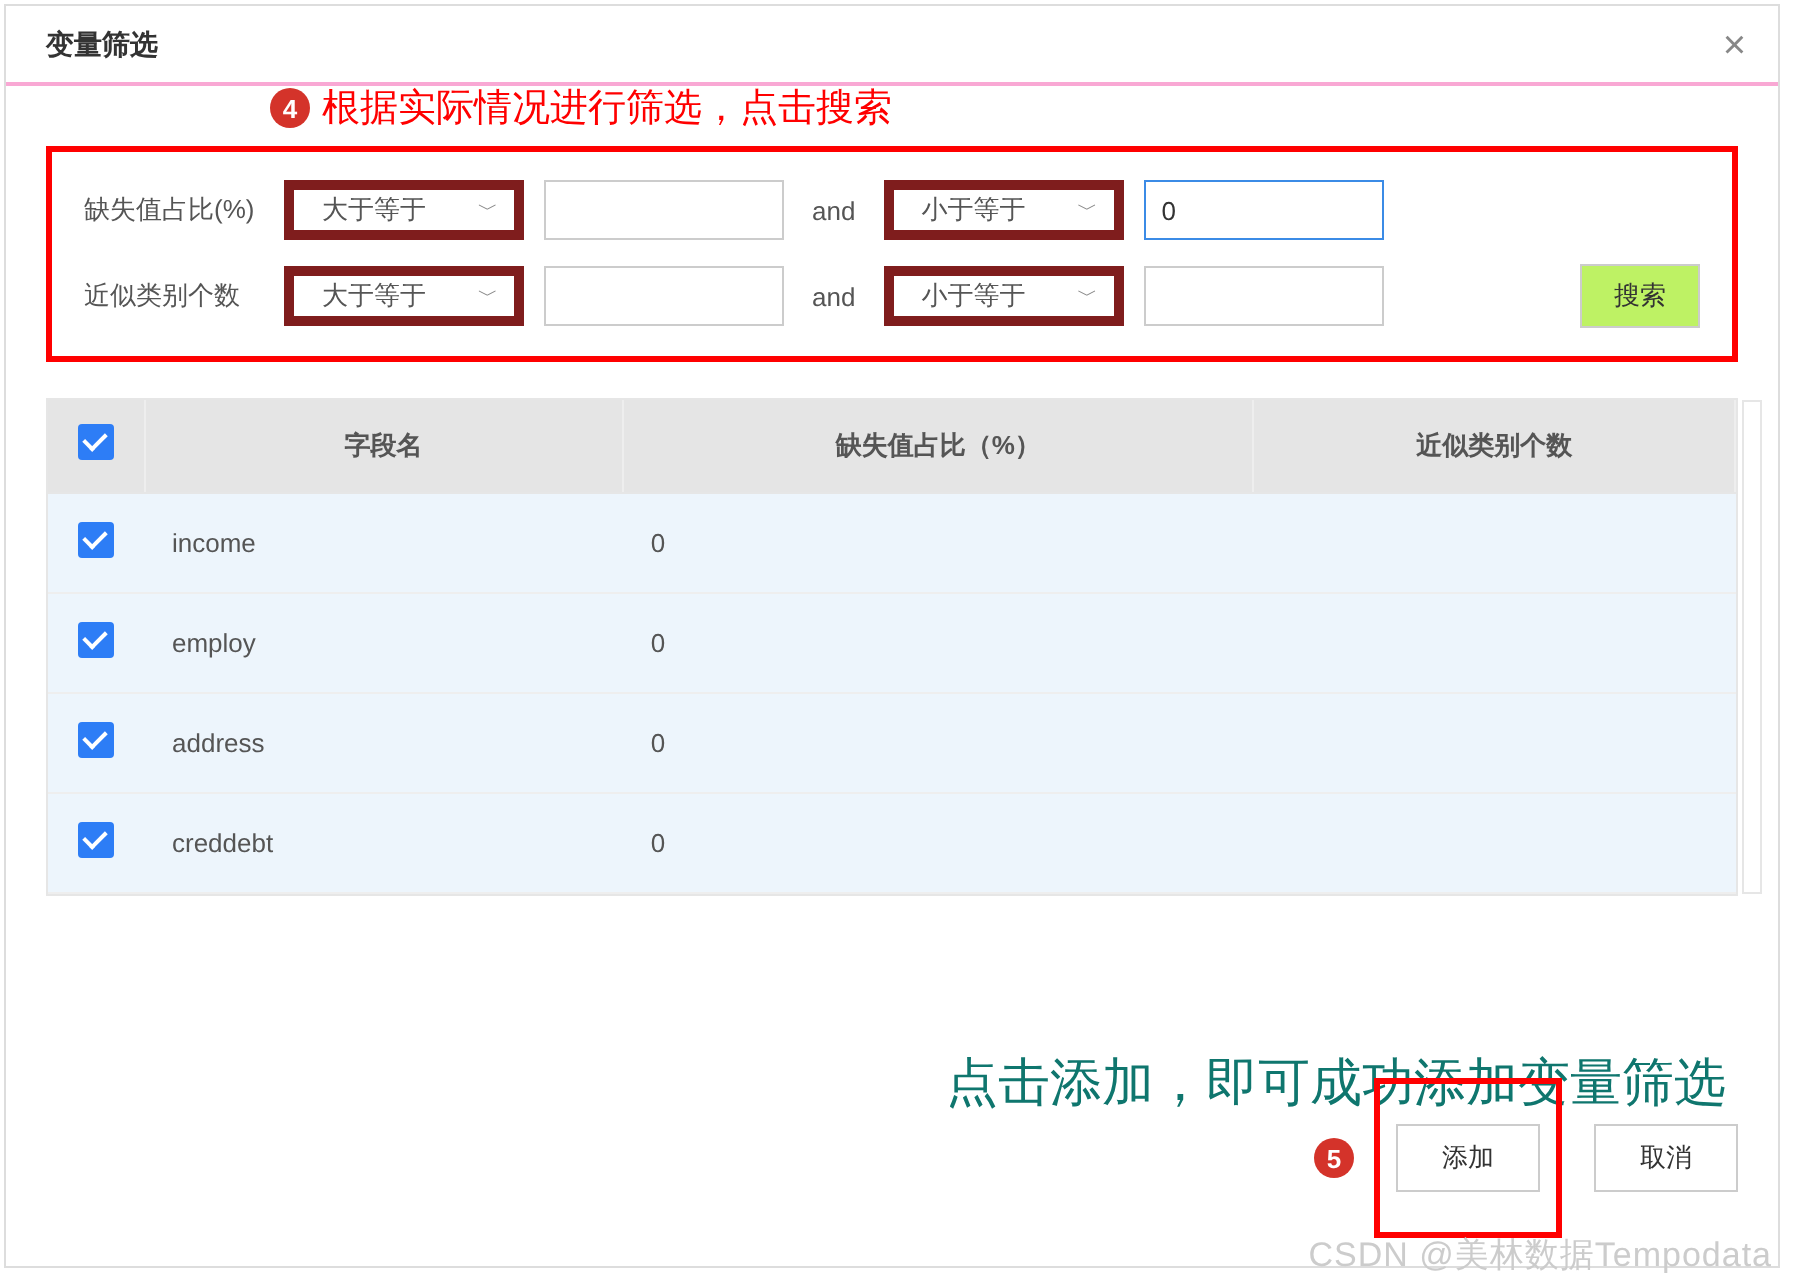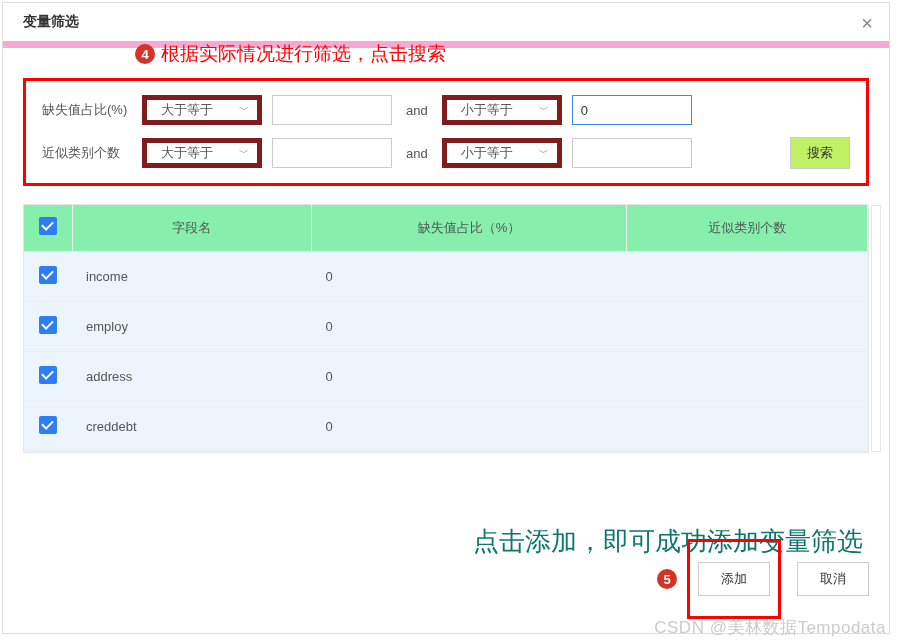--- a/index.html
+++ b/index.html
@@ -17,21 +17,22 @@
       width: 888px;
       height: 632px;
       margin: 2px;
       position: relative;
       background: #fff;
     }
     .dialog-header {
       padding: 10px 16px 8px 20px;
       display: flex;
       justify-content: space-between;
-      border-bottom: 7px solid #f9a8d4;
+      align-items: center;
+      border-bottom: 2px solid #f9a8d4;
     }
     .dialog-title {
       font-size: 14px;
       font-weight: bold;
       color: #333;
     }
     .close-btn {
       font-size: 20px;
       color: #888;
       cursor: pointer;
@@ -125,25 +126,25 @@
     }
     .table-wrap {
       border: 1px solid #e6e6e6;
       position: relative;
     }
     .tbl {
       width: 100%;
       border-collapse: collapse;
     }
     .tbl th {
-      background: #86efac;
+      background: #e5e5e5;
       border-bottom: 1px solid #e6e6e6;
       border-right: 1px solid #eee;
       height: 46px;
-      font-weight: normal;
+      font-weight: bold;
       color: #555;
       font-size: 13px;
       text-align: center;
     }
     .tbl th:first-child { width: 48px; }
     .tbl th:nth-child(2) { text-align: center; }
     .tbl td {
       border-bottom: 1px solid #eee;
       height: 50px;
       padding: 0 14px;

